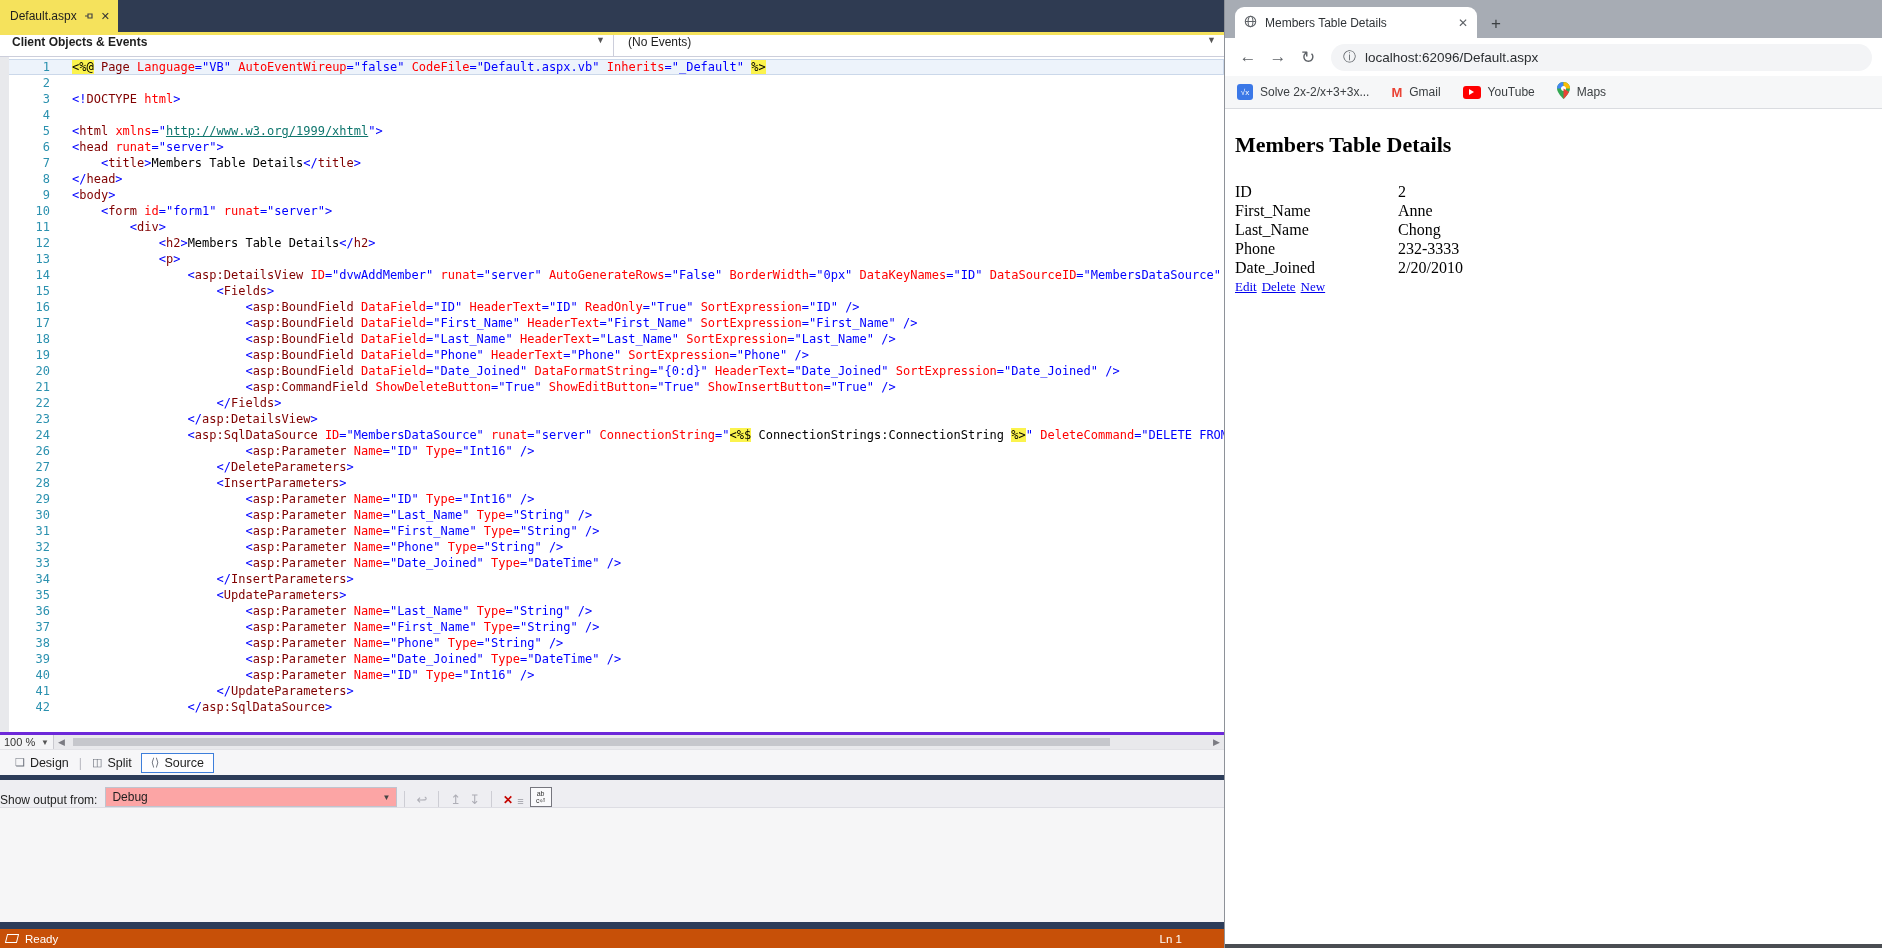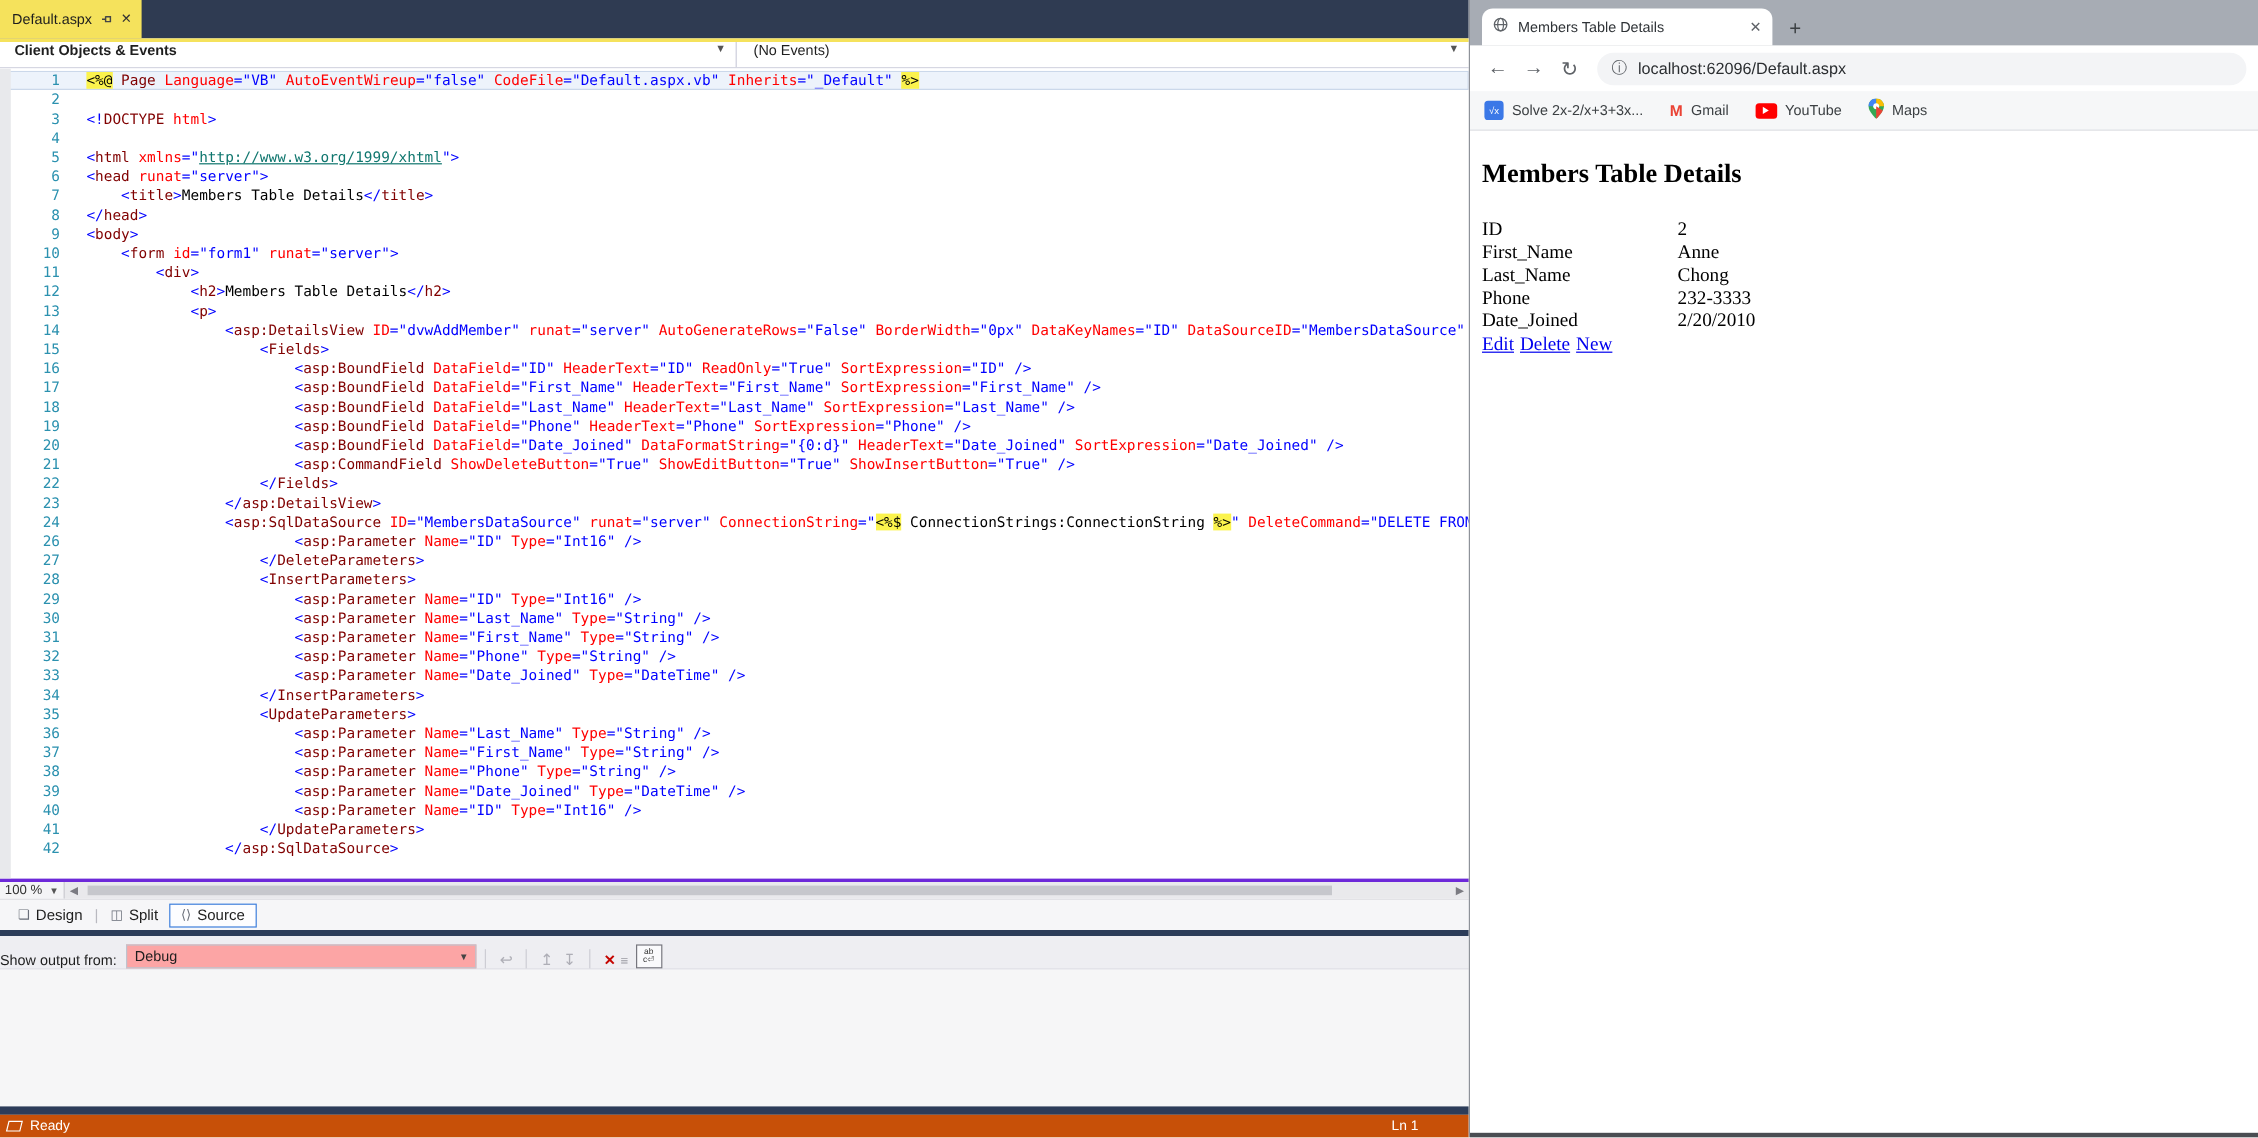--- a/index.html
+++ b/index.html
@@ -122,21 +122,21 @@
            display:flex; align-items:center; justify-content:center; }
   .bm-yt::after { content:""; border-left:5px solid #fff; border-top:3px solid transparent;
                   border-bottom:3px solid transparent; }
 
   .br-content { flex:1; background:#fff; padding:10px;
                 font-family:"Liberation Serif", serif; color:#000; }
   .pg-h1 { font-size:22px; font-weight:bold; margin:13px 0 24px 0; }
   .pg-table { font-size:16px; }
   .pg-row { display:flex; height:19px; line-height:19px; }
   .pg-label { width:163px; }
-  .pg-links { margin-top:2px; font-size:16px; }
+  .pg-links { margin-top:2px; font-size:13px; }
   .pg-links a { color:#0000EE; text-decoration:underline; margin-right:5px; }
   .br-bottomline { height:4px; background:#4A4D52; flex:0 0 auto; }
 </style>
 </head>
 <body>
 
 <div class="stage">
 
   <div class="vs">
 

